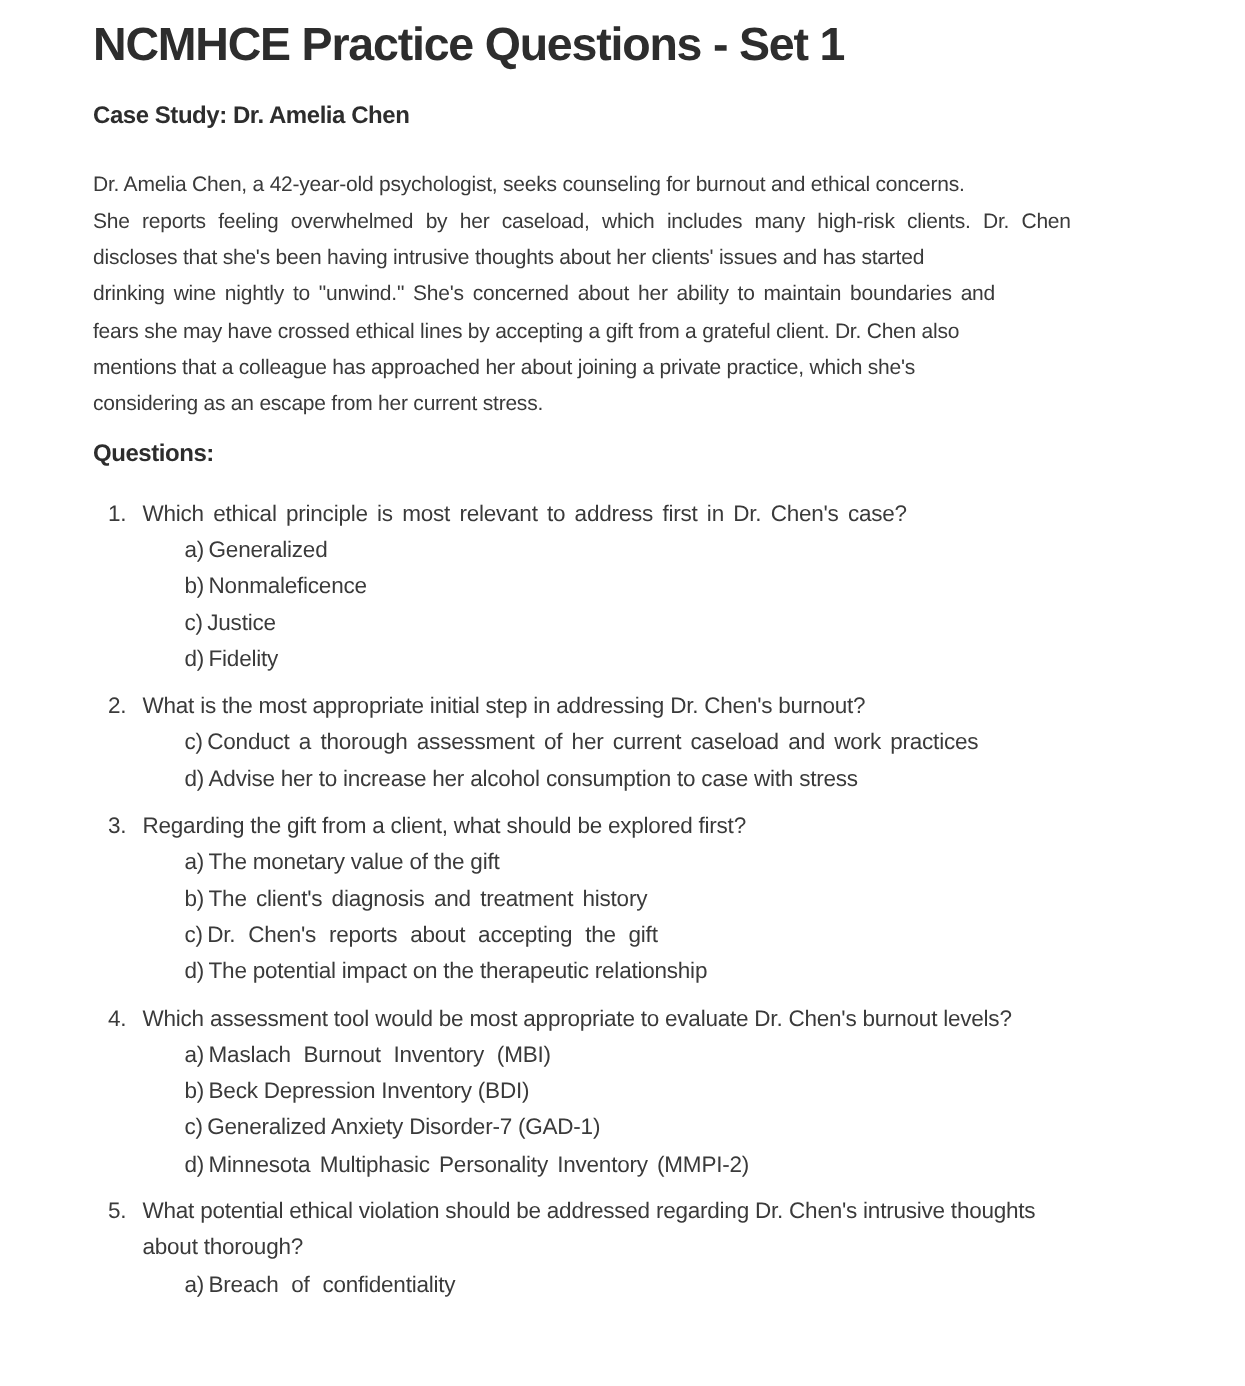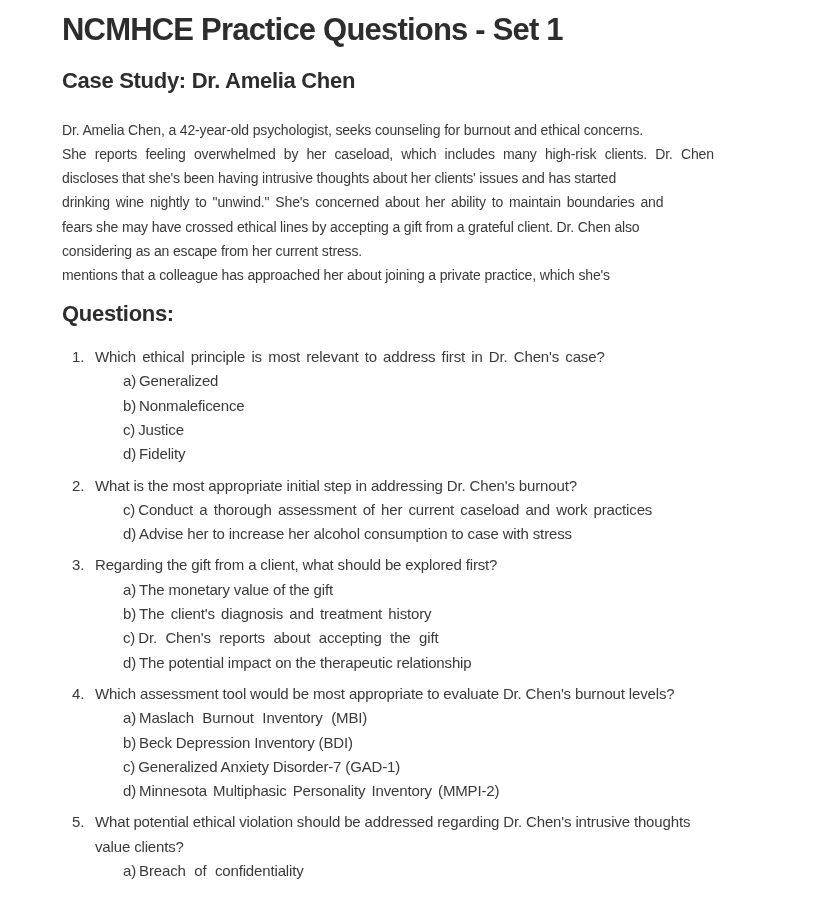--- a/index.html
+++ b/index.html
@@ -23,21 +23,21 @@
     margin: 0;
     font-size: 31px;
     line-height: 1.2;
     font-weight: bold;
     letter-spacing: -0.8px;
     color: #2d2d2d;
     white-space: nowrap;
   }
   h2.subhead {
     margin: 0;
-    font-size: 22px;
+    font-size: 16px;
     line-height: 1.2;
     font-weight: bold;
     letter-spacing: -0.3px;
     color: #2d2d2d;
     white-space: nowrap;
   }
   h2.case-heading { margin-top: 20px; }
   h2.questions-heading { margin-top: 13px; }
   .case-study {
     margin-top: 23px;
@@ -86,22 +86,22 @@
     <h1 class="title">NCMHCE Practice Questions - Set 1</h1>
 
     <h2 class="subhead case-heading">Case Study: Dr. Amelia Chen</h2>
 
     <div class="case-study">
       <div class="line">Dr. Amelia Chen, a 42-year-old psychologist, seeks counseling for burnout and ethical concerns.</div>
       <div class="line ws2">She reports feeling overwhelmed by her caseload, which includes many high-risk clients. Dr. Chen</div>
       <div class="line">discloses that she's been having intrusive thoughts about her clients' issues and has started</div>
       <div class="line ws">drinking wine nightly to "unwind." She's concerned about her ability to maintain boundaries and</div>
       <div class="line">fears she may have crossed ethical lines by accepting a gift from a grateful client. Dr. Chen also</div>
+      <div class="line">mentions that a colleague has approached her about joining a private practice, which she's</div>
       <div class="line">considering as an escape from her current stress.</div>
-      <div class="line">mentions that a colleague has approached her about joining a private practice, which she's</div>
     </div>
 
     <h2 class="subhead questions-heading">Questions:</h2>
 
     <div class="questions-list">
 
       <div class="q">
         <span class="q-num">1.</span>
         <div class="q-line ws">Which ethical principle is most relevant to address first in Dr. Chen's case?</div>
         <div class="opt"><span class="opt-label">a)</span><span class="opt-text">Generalized</span></div>
@@ -131,19 +131,19 @@
         <div class="q-line">Which assessment tool would be most appropriate to evaluate Dr. Chen's burnout levels?</div>
         <div class="opt"><span class="opt-label">a)</span><span class="opt-text ws2">Maslach Burnout Inventory (MBI)</span></div>
         <div class="opt"><span class="opt-label">b)</span><span class="opt-text">Beck Depression Inventory (BDI)</span></div>
         <div class="opt"><span class="opt-label">c)</span><span class="opt-text">Generalized Anxiety Disorder-7 (GAD-1)</span></div>
         <div class="opt"><span class="opt-label">d)</span><span class="opt-text ws">Minnesota Multiphasic Personality Inventory (MMPI-2)</span></div>
       </div>
 
       <div class="q">
         <span class="q-num">5.</span>
         <div class="q-line">What potential ethical violation should be addressed regarding Dr. Chen's intrusive thoughts</div>
-        <div class="q-line">value clients?</div>
+        <div class="q-line">about thorough?</div>
         <div class="opt"><span class="opt-label">a)</span><span class="opt-text ws2">Breach of confidentiality</span></div>
       </div>
 
     </div>
   </div>
 </div>
 
 </body></html>

